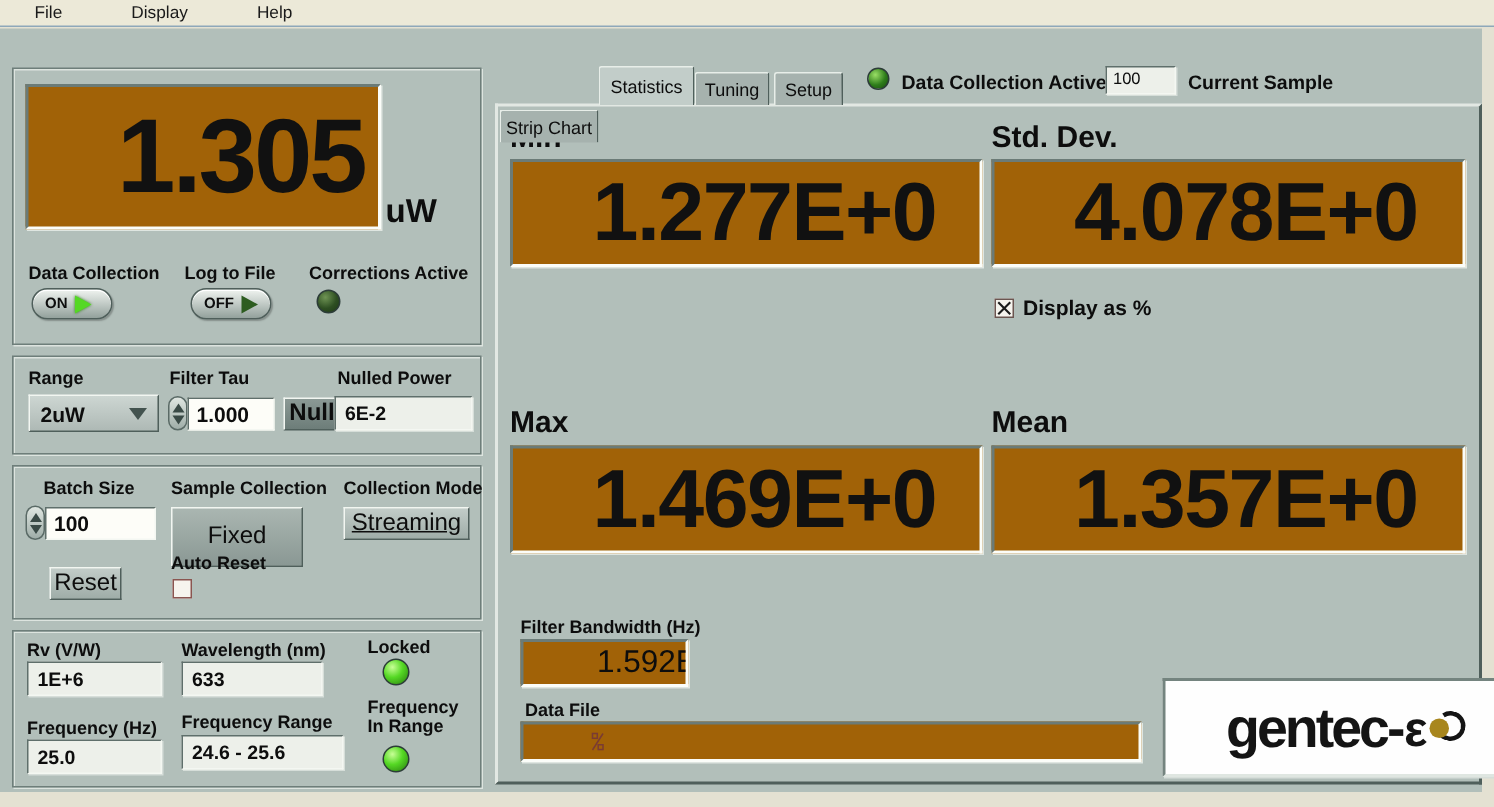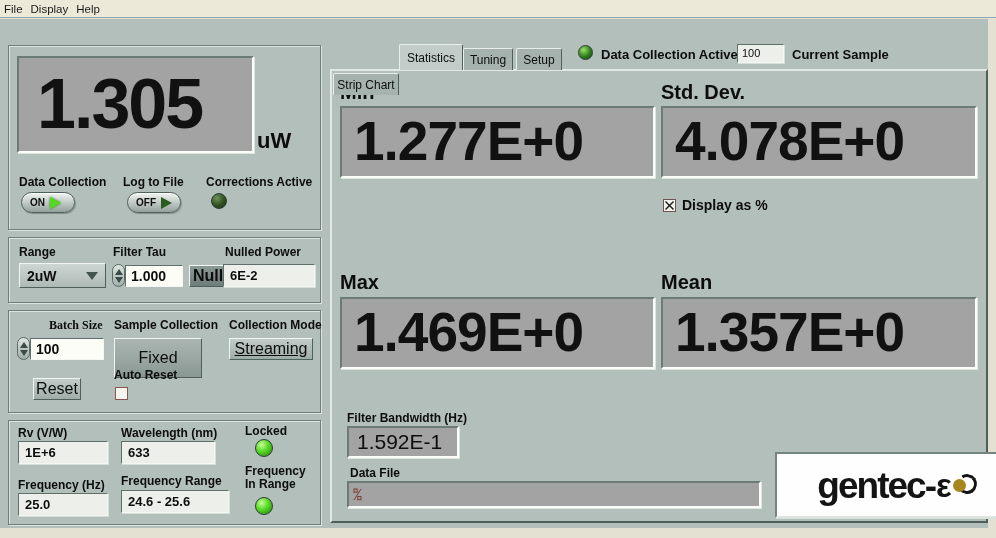--- a/index.html
+++ b/index.html
@@ -12,46 +12,47 @@
   }
   .abs { position:absolute; }
 
   
   .menubar {
     left:0; top:0; width:996px; height:18px;
     background:#ece9d8; border-bottom:1px solid #8ea8ba;
     display:flex; align-items:center; gap:0;
     font-size:11.5px; color:#1a1a1a;
   }
-  .menu-item { padding:2px 4px; cursor:default; }
+  .menu-item { padding:2px 23px; cursor:default; }
 
   
   .client { left:0; top:19px; width:988px; height:509px; background:#b2bfba; }
 
   
   .gbox {
     border:1px solid #6e7e7a;
     box-shadow: inset 1px 1px 0 #dde4df, 1px 1px 0 #dde4df;
     background:#b2bfba;
   }
 
   
   .sunk {
     background:#edf0ea;
     border:1px solid;
     border-color:#5f6f6b #f4f7f2 #f4f7f2 #5f6f6b;
     box-shadow:1px 1px 0 #d6ded9;
     overflow:hidden;
   }
   .sunk2 {
-    background:#a3a3a3;
+    background:#a16207;
     border:2px solid;
     border-color:#6b7b77 #fbfdf9 #fbfdf9 #6b7b77;
     box-shadow:1px 1px 0 #dfe6e1;
     overflow:hidden;
+    padding-left:41px;
   }
   .fieldtext { font-size:13px; font-weight:700; padding:3px 0 0 6px; white-space:nowrap; }
 
   
   .bigvalue {
     font-size:70px; font-weight:700; letter-spacing:-2px;
     line-height:92px; padding-left:18px; color:#111;
   }
   .statvalue {
     font-size:55px; font-weight:700; letter-spacing:-1px;
@@ -200,21 +201,21 @@
 
   <div class="abs btn btn-dark" style="left:180px; top:27px; width:38px; height:22px;">Null</div>
 
   <div class="abs lbl" style="left:216px; top:7px;">Nulled Power</div>
   <div class="abs sunk" style="left:214px; top:26px; width:92px; height:23px;">
     <div class="fieldtext">6E-2</div>
   </div>
 </div>
 
 <div class="abs gbox" style="left:8px; top:310px; width:313px; height:103px;">
-  <div class="abs lbl" style="left:40px; top:7px;font-family:Liberation Serif, serif;">Batch Size</div>
+  <div class="abs lbl" style="left:20px; top:7px;">Batch Size</div>
   <div class="abs spin" style="left:8px; top:26px;">
     <span class="up"></span>
     <span class="dn"></span>
   </div>
   <div class="abs editfield" style="left:21px; top:27px; width:74px; height:22px;">100</div>
 
   <div class="abs lbl" style="left:105px; top:7px;">Sample Collection</div>
   <div class="abs btn" style="left:105px; top:27px; width:88px; height:40px; background:linear-gradient(180deg,#aab6b1,#8a9894);">Fixed</div>
 
   <div class="abs lbl" style="left:220px; top:7px;">Collection Mode</div>

